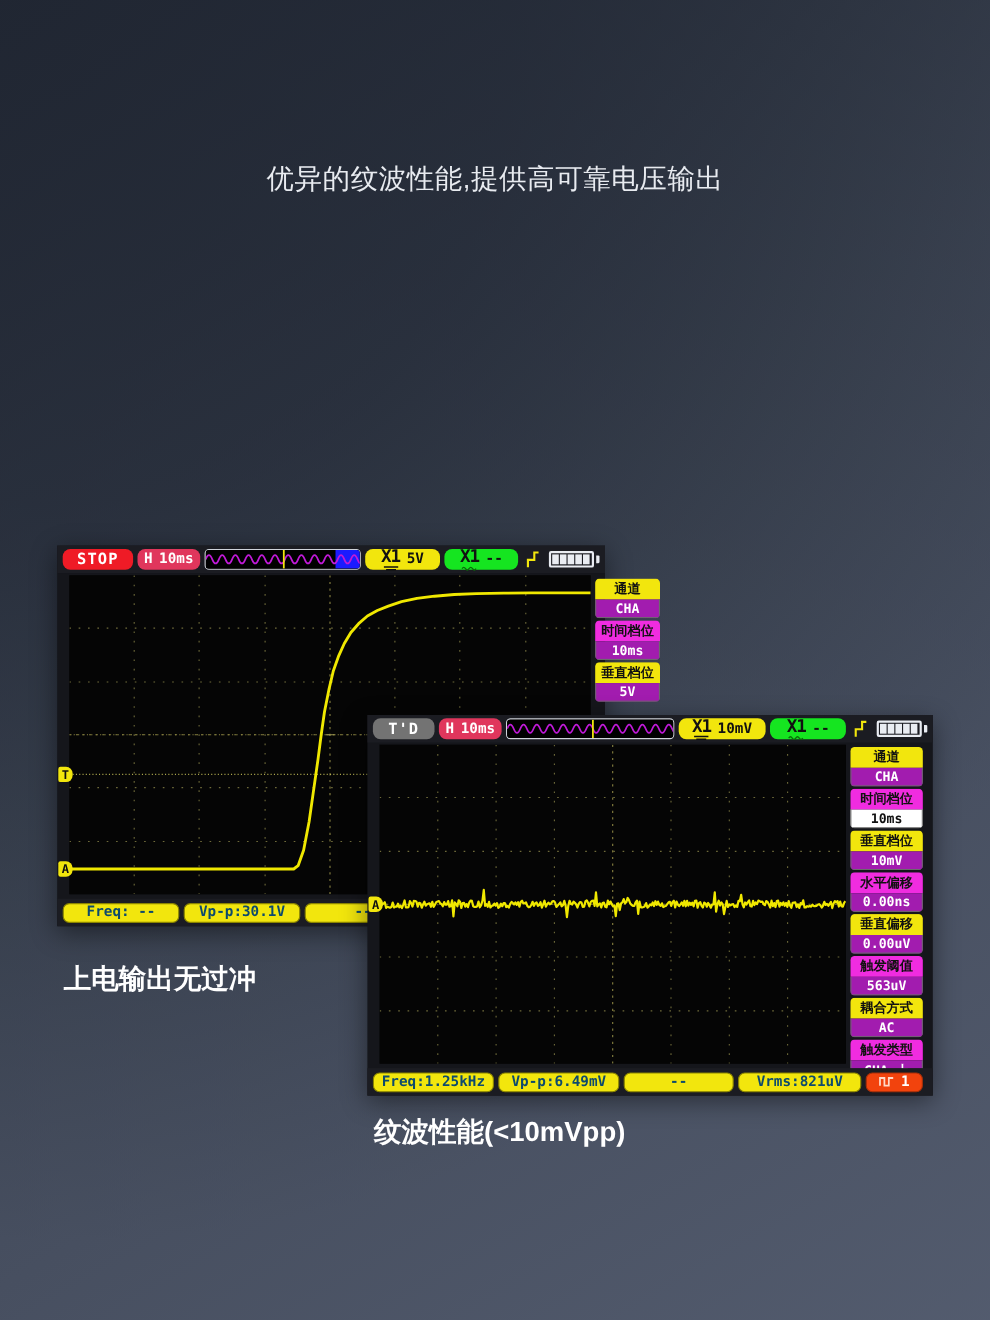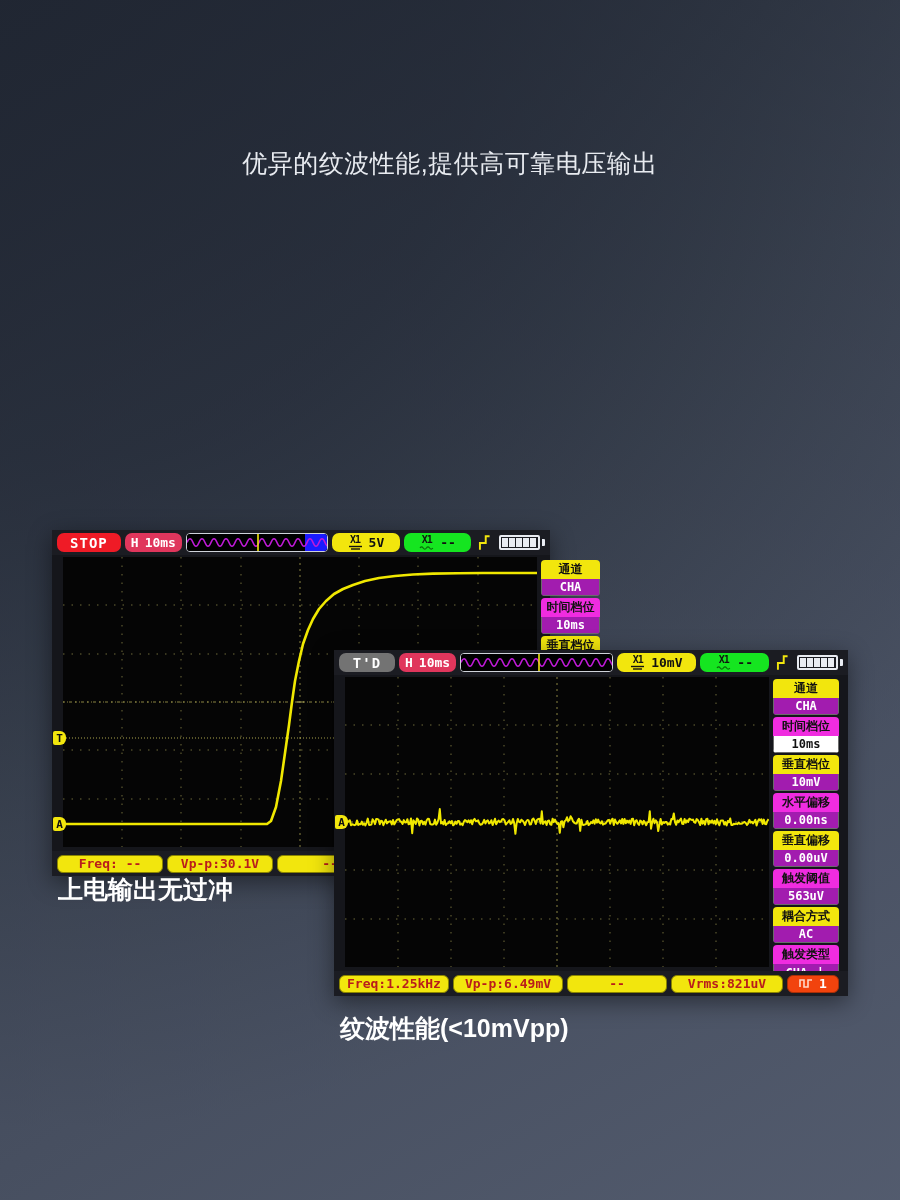--- a/index.html
+++ b/index.html
@@ -85,56 +85,56 @@
   .sidehdr.yellow{background:#f2e60d;}
   .sidehdr.magenta{background:#f02ce0;}
   .sideval{
     background:#a21caf;text-align:center;color:#fff;font-weight:bold;
     box-sizing:border-box;border:1px solid #6b6b6b;border-top:none;
   }
   .sideval.white{background:#fff;color:#111;}
 
   .botbar{position:absolute;left:0;right:0;bottom:0;display:flex;align-items:center;gap:4px;background:#1b1c22;}
   .bpill{
-    background:#f2e60d;color:#b91c1c;font-weight:bold;border-radius:6px;
+    background:#f2e60d;color:#0c4a6e;font-weight:bold;border-radius:6px;
     display:flex;align-items:center;justify-content:center;white-space:nowrap;
     box-sizing:border-box;border:1px solid #8a8400;
   }
   .bpill.orange{background:#f2430d;color:#fff;border-color:#a82f08;gap:6px;}
 
   .marker{
     position:absolute;background:#f2e60d;color:#111;font-weight:bold;
     display:flex;align-items:center;justify-content:center;
     font-family:"DejaVu Sans Mono","Liberation Mono",monospace;
     box-sizing:border-box;
   }
   .marker.left{border-radius:2px 6px 6px 2px;}
 
   .caption{
     position:absolute;color:#ffffff;font-weight:bold;
     font-family:"Liberation Sans","DejaVu Sans",sans-serif;
   }
 
   .probe-ico{display:inline-flex;flex-direction:column;align-items:center;line-height:1;}
-  .probe-ico .x1{font-size:10px;font-weight:bold;letter-spacing:-1px;}
+  .probe-ico .x1{font-size:16px;font-weight:bold;letter-spacing:-1px;}
   .probe-ico .bars{width:15px;}
 </style>
 </head>
 <body>
 
 <div id="bg"></div>
 <div id="bg2"></div>
 
 <div class="hero">
   <div class="sub">
     <div>优异的纹波性能,提供高可靠电压输出</div>
   </div>
 </div>
 
-<div class="scope" id="scopeA" style="left:52px;top:530px;width:498px;height:346px;">
+<div class="scope" id="scopeA" style="left:52px;top:496px;width:498px;height:346px;">
 
   <div class="topbar" style="height:25px;padding:0 5px;">
     <div class="pill pill-stop" style="width:66px;height:19px;font-size:14px;letter-spacing:1px;">STOP</div>
 
     <div class="pill pill-h" style="height:19px;font-size:13px;">
       <span class="hl">H</span>
       <span>10ms</span>
     </div>
 
     <div class="wavestrip" style="width:147px;height:19px;">

